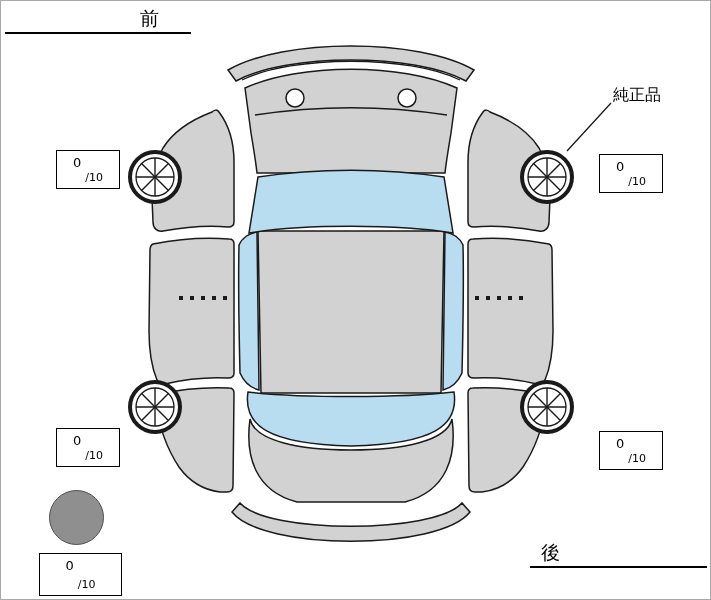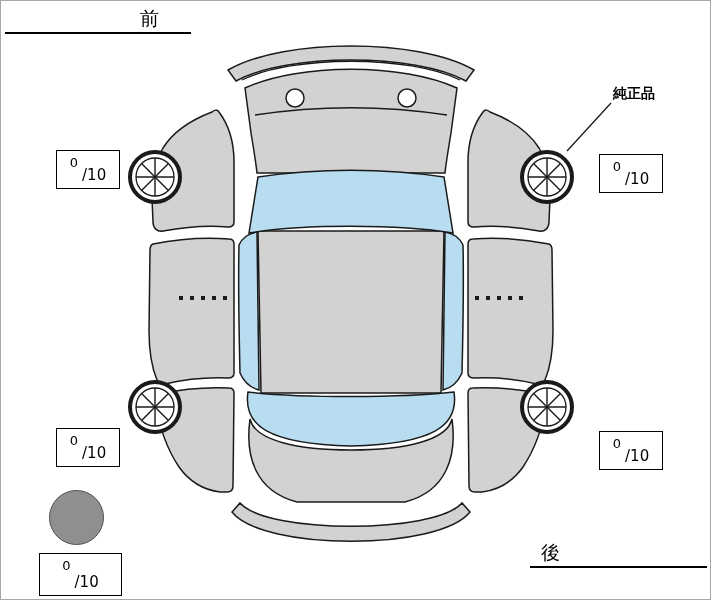--- a/index.html
+++ b/index.html
@@ -15,32 +15,32 @@
   .f-white{fill:#ffffff;stroke:var(--outline,#1a1a1a);stroke-width:1.5}
   .sline{fill:none;stroke:var(--outline,#1a1a1a);stroke-width:1.3}
   .dots{fill:none;stroke:var(--outline,#1a1a1a);stroke-width:4;stroke-dasharray:4 7}
   .tire{fill:#ffffff;stroke:var(--outline,#1a1a1a);stroke-width:4}
   .rim{fill:none;stroke:var(--outline,#1a1a1a);stroke-width:1.3}
   .spoke{stroke:var(--outline,#1a1a1a);stroke-width:1.4}
 
   .jp-label{position:absolute;white-space:nowrap}
   .front-label{left:139px;top:5px;font-size:19px}
   .rear-label{left:540px;top:539px;font-size:19px}
-  .genuine-label{left:612px;top:84px;font-size:14px;font-weight:bold}
+  .genuine-label{left:612px;top:84px;font-size:16px;font-weight:normal}
   .rule{position:absolute;height:2px;background:#000}
   .front-rule{left:4px;top:31px;width:186px}
   .rear-rule{left:529px;top:565px;width:177px}
 
   .score-box{
     position:absolute;width:64px;height:39px;background:#fff;
     border:1px solid #000;box-sizing:border-box;
     display:flex;justify-content:center;
   }
   .score-box .sc-num{font-size:13px;line-height:1;margin:5px 4px 0 0}
-  .score-box .sc-den{font-size:15px;line-height:1;align-self:flex-end;margin-bottom:5px}
+  .score-box .sc-den{font-size:11px;line-height:1;align-self:flex-end;margin-bottom:5px}
   .sb-fl{left:55px;top:149px}
   .sb-fr{left:598px;top:153px}
   .sb-rl{left:55px;top:427px}
   .sb-rr{left:598px;top:430px}
   .sb-sp{left:38px;top:552px;width:83px;height:43px}
 
   .spare-circle{
     position:absolute;left:48px;top:489px;width:55px;height:55px;border-radius:50%;
     background:var(--spare,#8f8f8f);border:1px solid #4f4f4f;box-sizing:border-box;
   }

